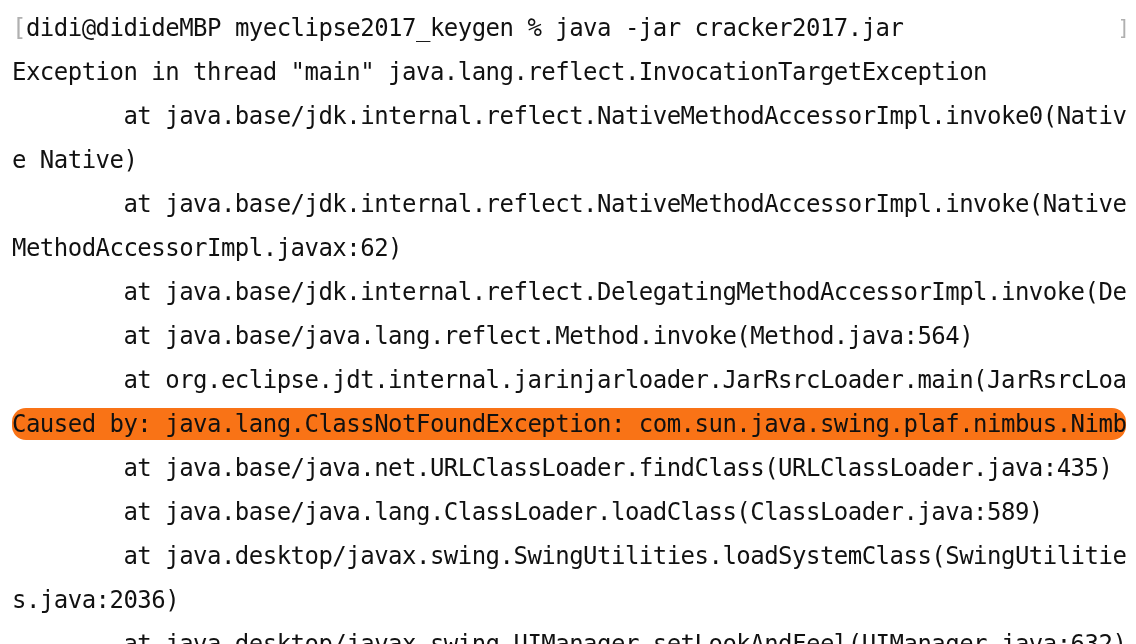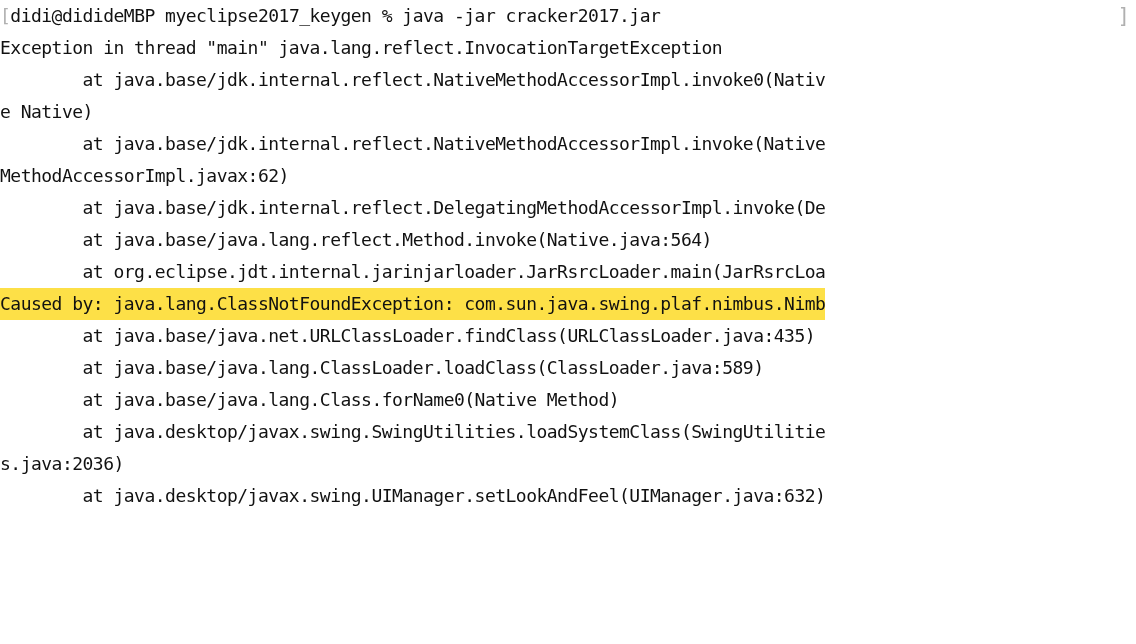--- a/index.html
+++ b/index.html
@@ -16,34 +16,35 @@
   #terminal {
     width: 1136px;
     height: 644px;
     background: #ffffff;
     position: relative;
     box-sizing: border-box;
     padding: 0;
   }
   .term-line {
     font-family: "DejaVu Sans Mono", "Liberation Mono", monospace;
-    font-size: 18px;
+    font-size: 24px;
     line-height: 32px;
     height: 32px;
     color: #111111;
     white-space: pre;
     letter-spacing: -0.52px;
     padding: 0;
-    margin: 0;
+    margin: 12px;
     display: block;
   }
   .term-line.selected {
-    background: #fde047;
+    background: #f97316;
     width: fit-content;
     box-shadow: 0 0 0 0 transparent;
+    border-radius: 14px;
   }
   .prompt-bracket {
     color: #b0b0b0;
   }
   #close-bracket {
     position: absolute;
     right: 6px;
     top: 0;
     font-family: "DejaVu Sans Mono", "Liberation Mono", monospace;
     font-size: 20.6px;
@@ -57,24 +58,23 @@
 
 <div id="terminal">
   <div id="terminal-output">
       <div class="term-line"><span class="prompt-bracket">[</span><span>didi@didideMBP myeclipse2017_keygen % java -jar cracker2017.jar</span></div>
       <div class="term-line">Exception in thread "main" java.lang.reflect.InvocationTargetException</div>
       <div class="term-line">        at java.base/jdk.internal.reflect.NativeMethodAccessorImpl.invoke0(Nativ</div>
       <div class="term-line">e Native)</div>
       <div class="term-line">        at java.base/jdk.internal.reflect.NativeMethodAccessorImpl.invoke(Native</div>
       <div class="term-line">MethodAccessorImpl.javax:62)</div>
       <div class="term-line">        at java.base/jdk.internal.reflect.DelegatingMethodAccessorImpl.invoke(De</div>
-      <div class="term-line">        at java.base/java.lang.reflect.Method.invoke(Native.java:564)</div>
+      <div class="term-line">        at java.base/java.lang.reflect.Method.invoke(Method.java:564)</div>
       <div class="term-line">        at org.eclipse.jdt.internal.jarinjarloader.JarRsrcLoader.main(JarRsrcLoa</div>
       <div class="term-line selected">Caused by: java.lang.ClassNotFoundException: com.sun.java.swing.plaf.nimbus.Nimb</div>
       <div class="term-line">        at java.base/java.net.URLClassLoader.findClass(URLClassLoader.java:435)</div>
       <div class="term-line">        at java.base/java.lang.ClassLoader.loadClass(ClassLoader.java:589)</div>
-      <div class="term-line">        at java.base/java.lang.Class.forName0(Native Method)</div>
       <div class="term-line">        at java.desktop/javax.swing.SwingUtilities.loadSystemClass(SwingUtilitie</div>
       <div class="term-line">s.java:2036)</div>
       <div class="term-line">        at java.desktop/javax.swing.UIManager.setLookAndFeel(UIManager.java:632)</div>
     </div>
   <span id="close-bracket">]</span>
 </div>
 
 </body></html>

